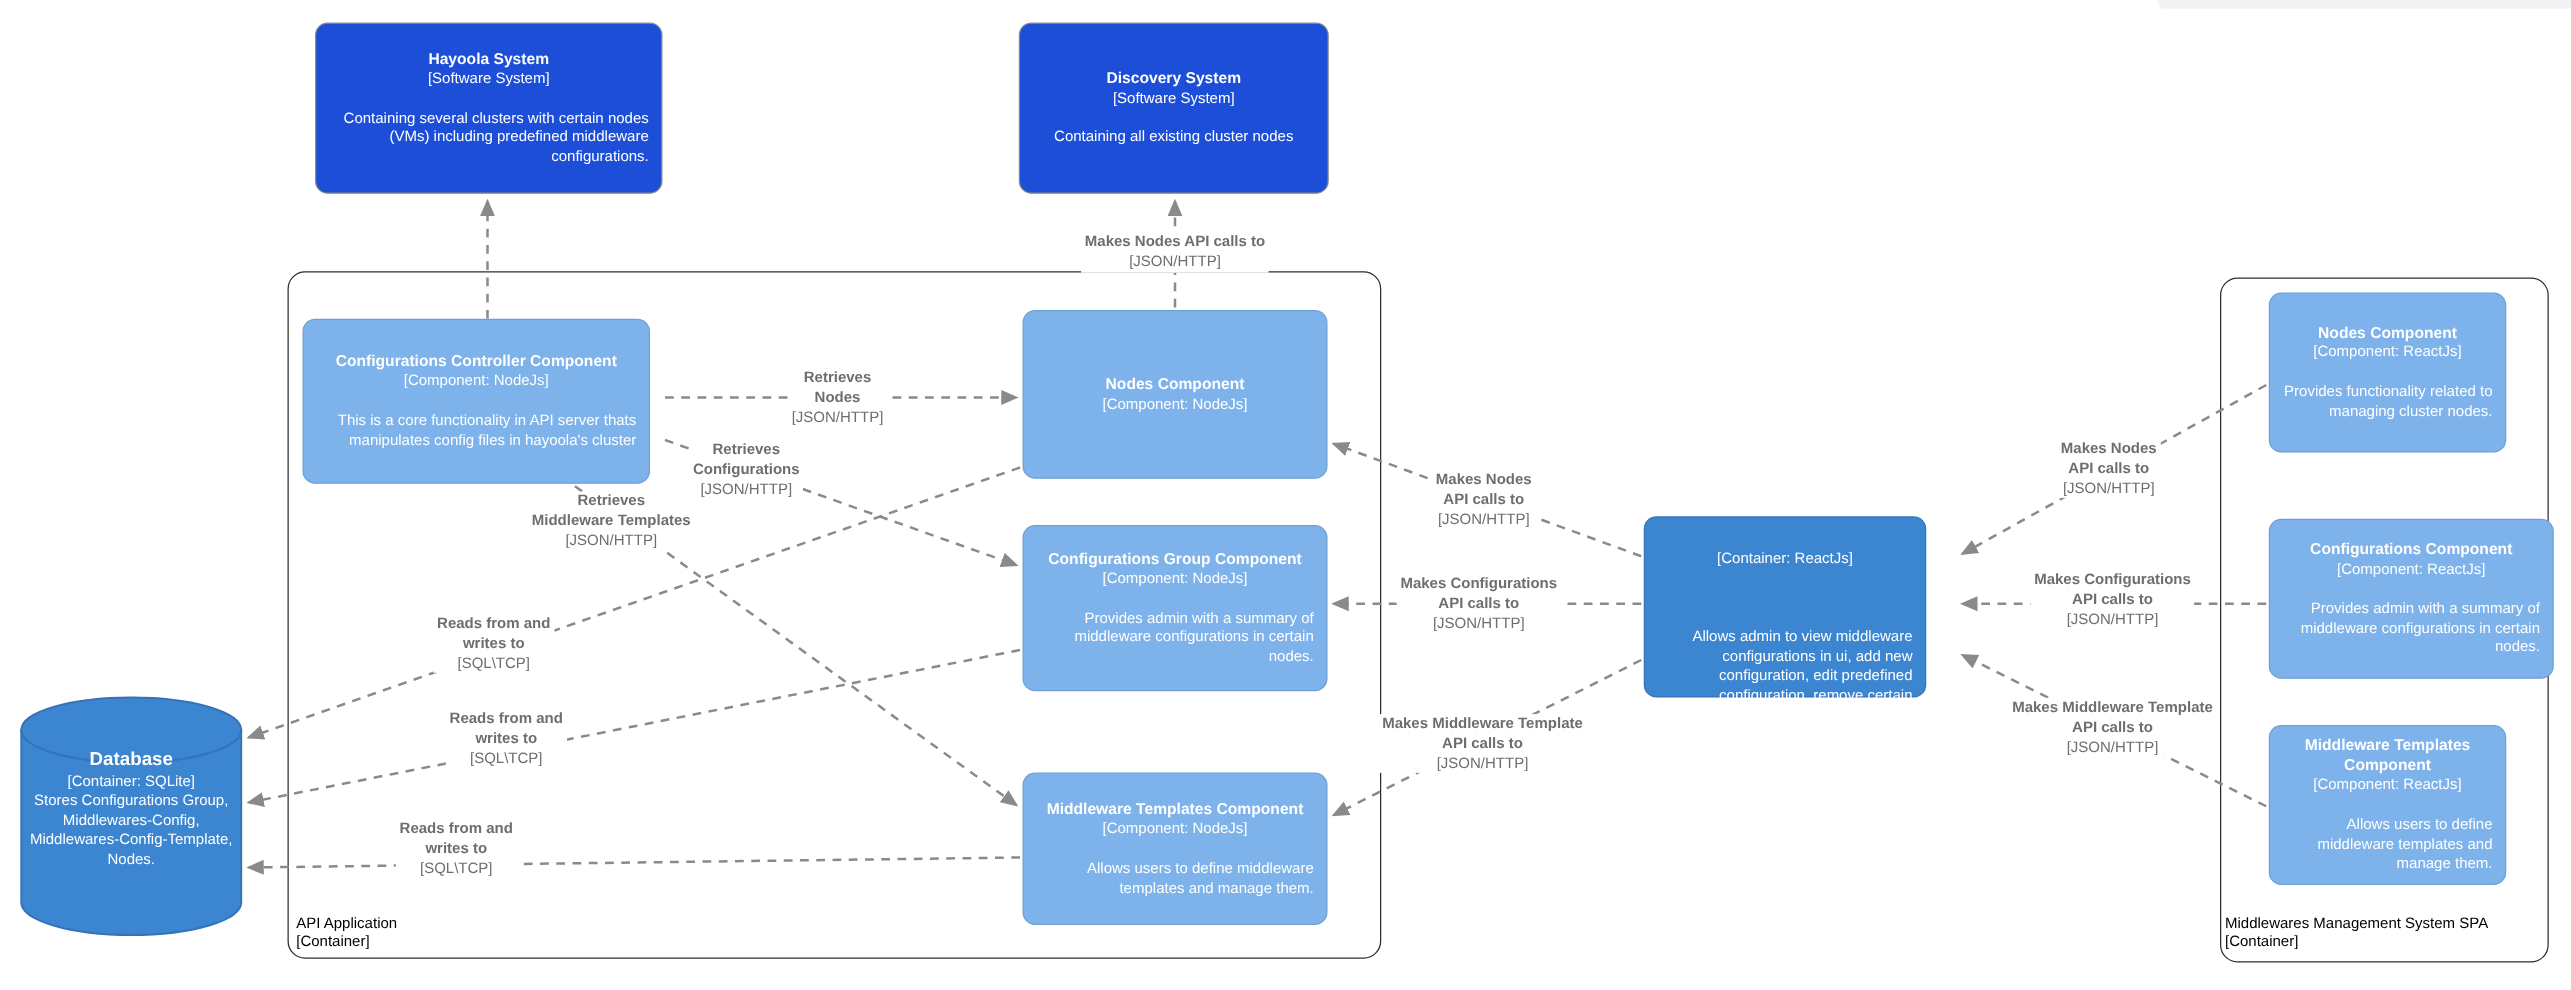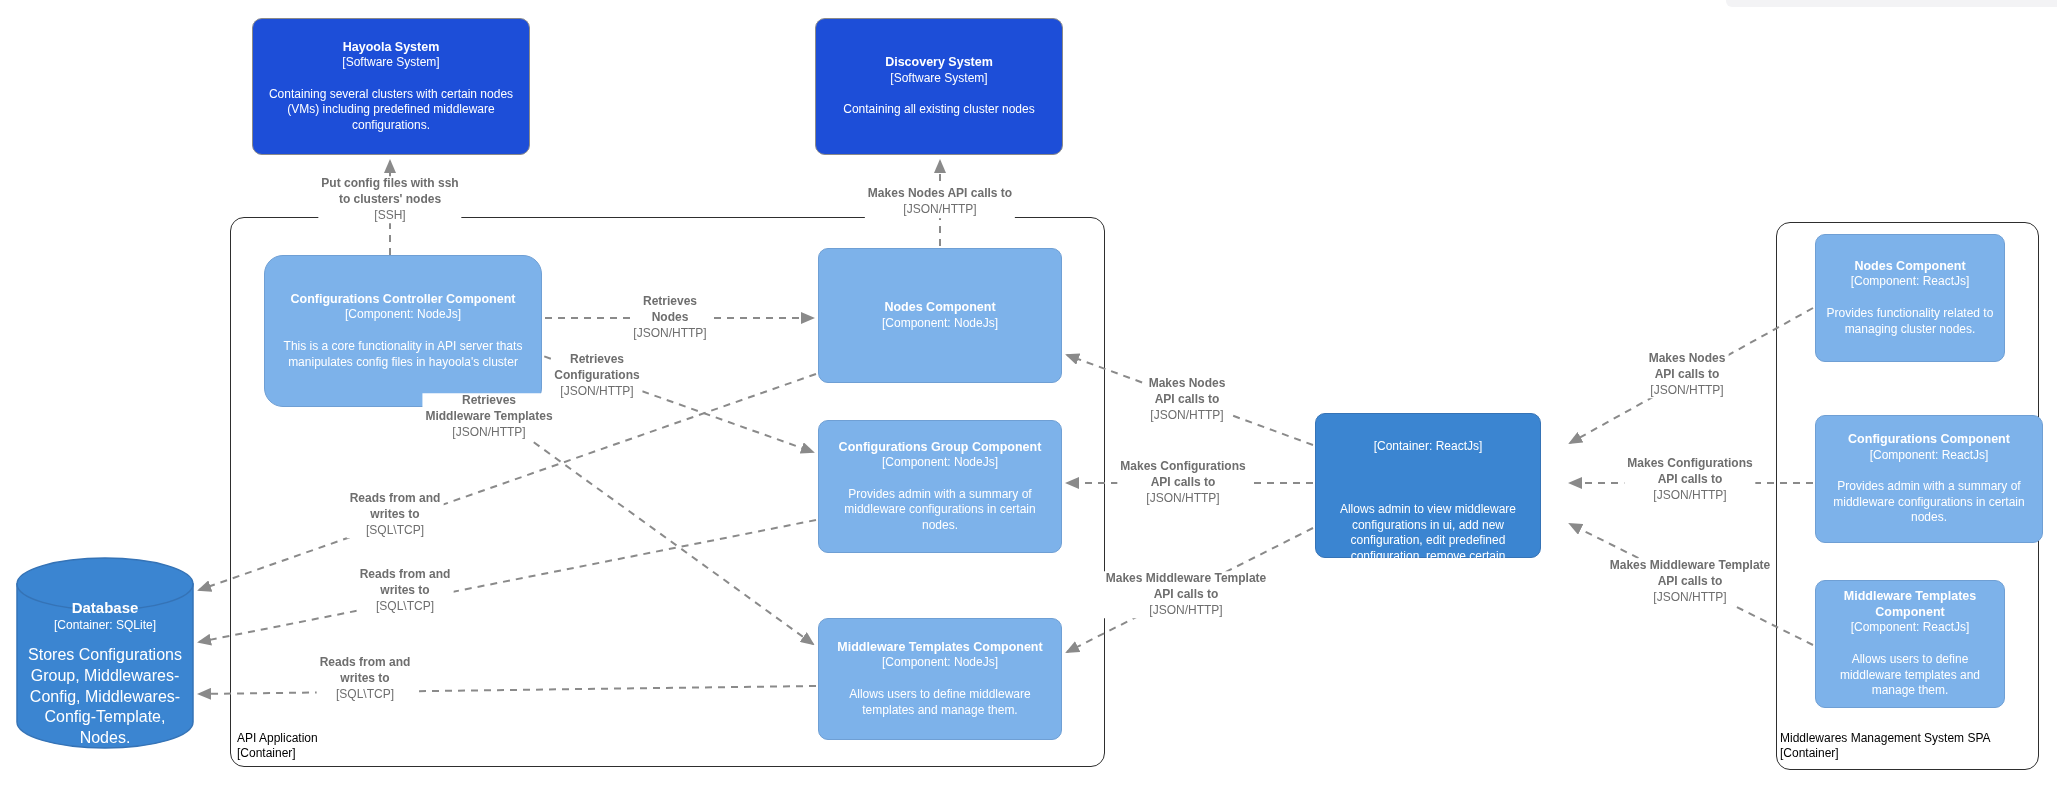--- a/index.html
+++ b/index.html
@@ -8,29 +8,29 @@
   .boundary { position:absolute; border:1.5px solid #2e2e2e; border-radius:14px; z-index:1; background:transparent; }
   .boundary-label { position:absolute; z-index:5; color:#000; font-size:12px; line-height:1.22; text-align:left; }
 
   .wires { position:absolute; left:0; top:0; z-index:2; }
 
   .node { position:absolute; z-index:4; border-radius:10px; color:#fff; text-align:center;
           display:flex; flex-direction:column; justify-content:center; align-items:center;
           padding:8px 10px; box-sizing:border-box; }
   .node .t  { font-weight:bold; font-size:12.5px; line-height:1.25; }
   .node .ty { font-size:12px; line-height:1.3; }
-  .node .d  { font-size:12px; line-height:1.3; margin-top:16px; }
+  .node .d  { font-size:12px; line-height:1.3; margin-top:16px;text-align:right; }
   .ext  { background:#1d4ed8; border:1px solid #8a8a8a; }
   .comp { background:#7db2ea; border:1px solid #6f9fd4; }
   .cont { background:#3b85d1; border:1px solid #3573b6; }
 
   .db-text { position:absolute; z-index:4; color:#fff; text-align:center; }
   .db-text .t { font-weight:bold; font-size:15px; line-height:1.3; }
   .db-text .ty { font-size:12px; line-height:1.3; }
-  .db-text .d { font-size:16px; line-height:1.3; margin-top:12px; }
+  .db-text .d { font-size:12px; line-height:1.3; }
 
   .edge-label { position:absolute; z-index:6; transform:translate(-50%,-50%); text-align:center;
                 color:#6e6e6e; font-size:12px; line-height:1.32; background:#ffffff; padding:0 3px; }
   .edge-label .lbl  { font-weight:bold; white-space:pre-line; }
   .edge-label .tech { font-weight:normal; }
 
   .top-strip { position:absolute; left:1726px; top:0; width:331px; height:7px;
                background:#f3f3f5; border-radius:0 0 0 6px; z-index:0; }
 </style>
 </head>
@@ -85,21 +85,21 @@
     <div class="ty">[Software System]</div>
     <div class="d">Containing several clusters with certain nodes (VMs) including predefined middleware configurations.</div>
   </div>
 
   <div class="node ext" style="left:815px;top:18px;width:248px;height:137px;">
     <div class="t">Discovery System</div>
     <div class="ty">[Software System]</div>
     <div class="d">Containing all existing cluster nodes</div>
   </div>
 
-  <div class="node comp" style="left:264px;top:255px;width:278px;height:152px;border-radius:19px;">
+  <div class="node comp" style="left:242px;top:255px;width:278px;height:132px;">
     <div class="t">Configurations Controller Component</div>
     <div class="ty">[Component: NodeJs]</div>
     <div class="d">This is a core functionality in API server thats manipulates config files in hayoola's cluster</div>
   </div>
 
   <div class="node comp" style="left:818px;top:248px;width:244px;height:135px;">
     <div class="t">Nodes Component</div>
     <div class="ty">[Component: NodeJs]</div>
   </div>
 
@@ -138,25 +138,20 @@
     <div class="ty">[Component: ReactJs]</div>
     <div class="d">Allows users to define middleware templates and manage them.</div>
   </div>
 
   <div class="db-text" style="left:20px;top:598px;width:170px;">
     <div class="t">Database</div>
     <div class="ty">[Container: SQLite]</div>
     <div class="d">Stores Configurations Group, Middlewares-Config, Middlewares-Config-Template, Nodes.</div>
   </div>
 
-  <div class="edge-label" style="left:390px;top:200px;">
-    <div class="lbl">Put config files with ssh
-to clusters' nodes</div>
-    <div class="tech">[SSH]</div>
-  </div>
   <div class="edge-label" style="left:940px;top:202px;">
     <div class="lbl">Makes Nodes API calls to</div>
     <div class="tech">[JSON/HTTP]</div>
   </div>
   <div class="edge-label" style="left:670px;top:318px;">
     <div class="lbl">Retrieves
 Nodes</div>
     <div class="tech">[JSON/HTTP]</div>
   </div>
   <div class="edge-label" style="left:597px;top:376px;">

